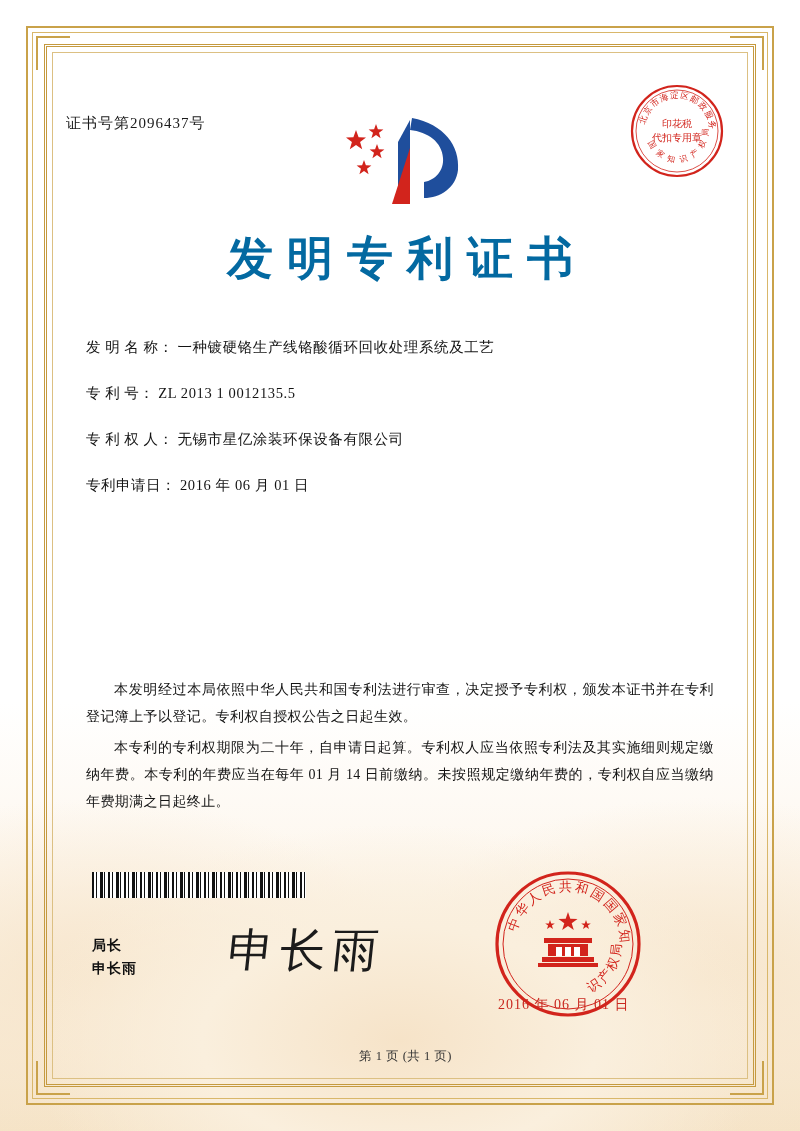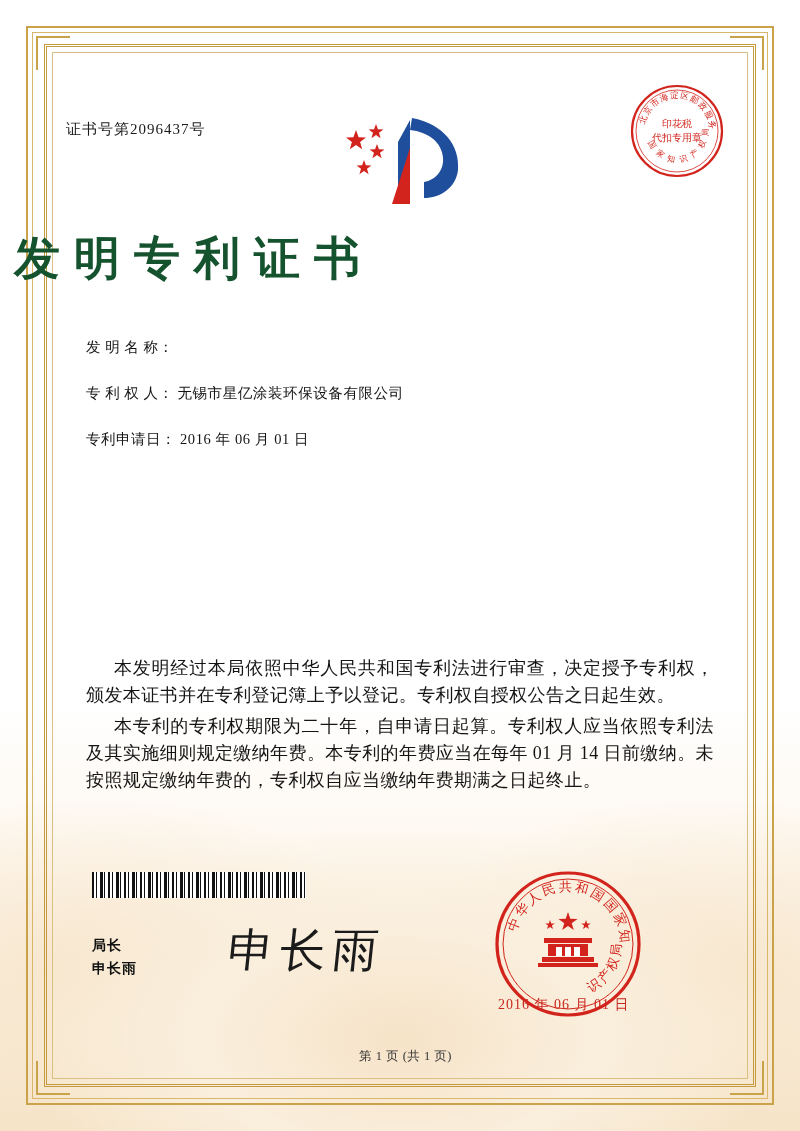--- a/index.html
+++ b/index.html
@@ -63,21 +63,21 @@
     box-sizing: border-box;
   }
   .corner.tl { left: 36px;  top: 36px;  border-right: none; border-bottom: none; }
   .corner.tr { right: 36px; top: 36px;  border-left: none;  border-bottom: none; }
   .corner.bl { left: 36px;  bottom: 36px; border-right: none; border-top: none; }
   .corner.br { right: 36px; bottom: 36px; border-left: none;  border-top: none; }
 
   
   .cert-no {
     position: absolute;
-    left: 66px; top: 120px;
+    left: 66px; top: 114px;
     font-size: 15px;
     color: #1a1a1a;
     letter-spacing: 1px;
   }
 
   
   .logo {
     position: absolute;
     left: 340px; top: 112px;
     width: 130px; height: 100px;
@@ -87,25 +87,25 @@
   .stamp-top {
     position: absolute;
     right: 74px; top: 82px;
     width: 98px; height: 98px;
   }
 
   
   .title {
     position: absolute;
     left: 0; right: 0; top: 228px;
-    text-align: left;
+    text-align: center;
     font-size: 46px;
     font-weight: bold;
     letter-spacing: 14px;
-    color: #14532d;
+    color: #0369a1;
     text-indent: 14px;
     font-family: Liberation Sans, sans-serif;
   }
 
   
   .fields {
     position: absolute;
     left: 86px; top: 338px;
     width: 640px;
   }
@@ -122,23 +122,23 @@
     text-align: right;
   }
   .field-value {
     margin-left: 4px;
     letter-spacing: 0.6px;
   }
 
   
   .body-text {
     position: absolute;
-    left: 86px; top: 655px;
+    left: 86px; top: 676px;
     width: 628px;
-    font-size: 18px;
+    font-size: 14px;
     line-height: 27px;
     color: #141414;
     text-align: justify;
   }
   .body-text p {
     margin: 0 0 4px 0;
     text-indent: 28px;
     letter-spacing: 0.4px;
   }
 
@@ -252,20 +252,25 @@
       <text x="49" y="45" text-anchor="middle" font-size="10" fill="#d2241c" font-family="DejaVu Serif, serif">印花税</text>
       <text x="49" y="59" text-anchor="middle" font-size="10" fill="#d2241c" font-family="DejaVu Serif, serif">代扣专用章</text>
     </svg>
   </div>
 
   <div class="title">发明专利证书</div>
 
   <div class="fields">
     <div class="field-row">
       <span class="field-label">发 明 名 称：</span>
+      <span class="field-value">一种镀硬铬生产线铬酸循环回收处理系统及工艺</span>
+    </div>
+    <div class="field-row">
+      <span class="field-label">专 利 号：</span>
+      <span class="field-value">ZL 2013 1 0012135.5</span>
     </div>
     <div class="field-row">
       <span class="field-label">专 利 权 人：</span>
       <span class="field-value">无锡市星亿涂装环保设备有限公司</span>
     </div>
     <div class="field-row">
       <span class="field-label">专利申请日：</span>
       <span class="field-value">2016 年 06 月 01 日</span>
     </div>
   </div>

